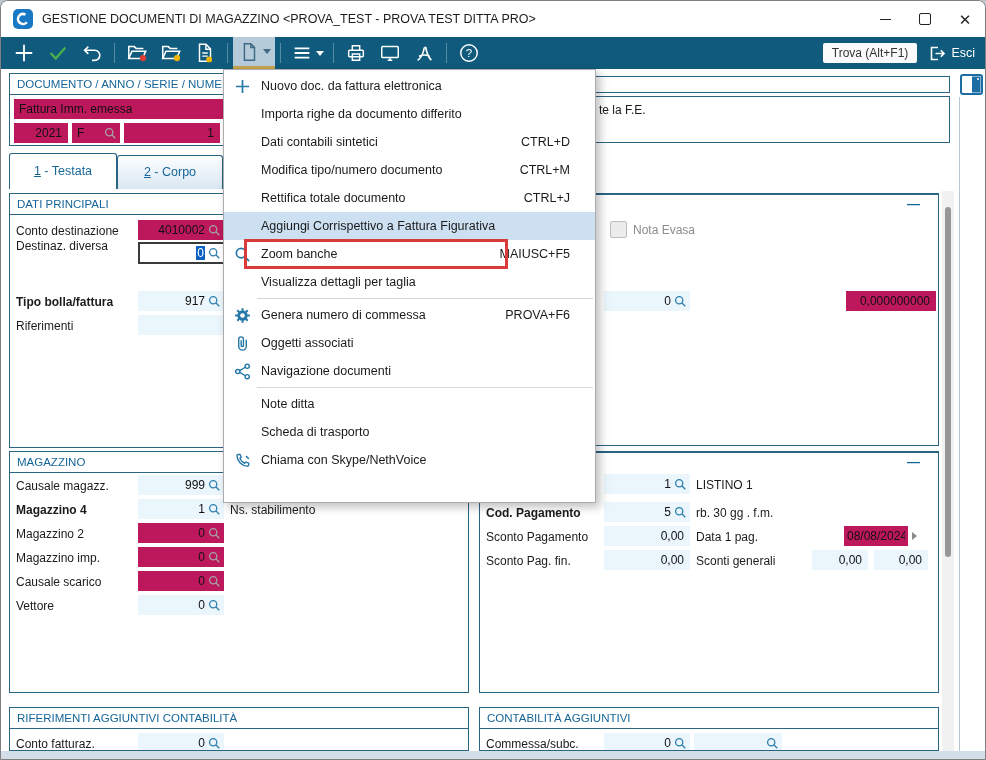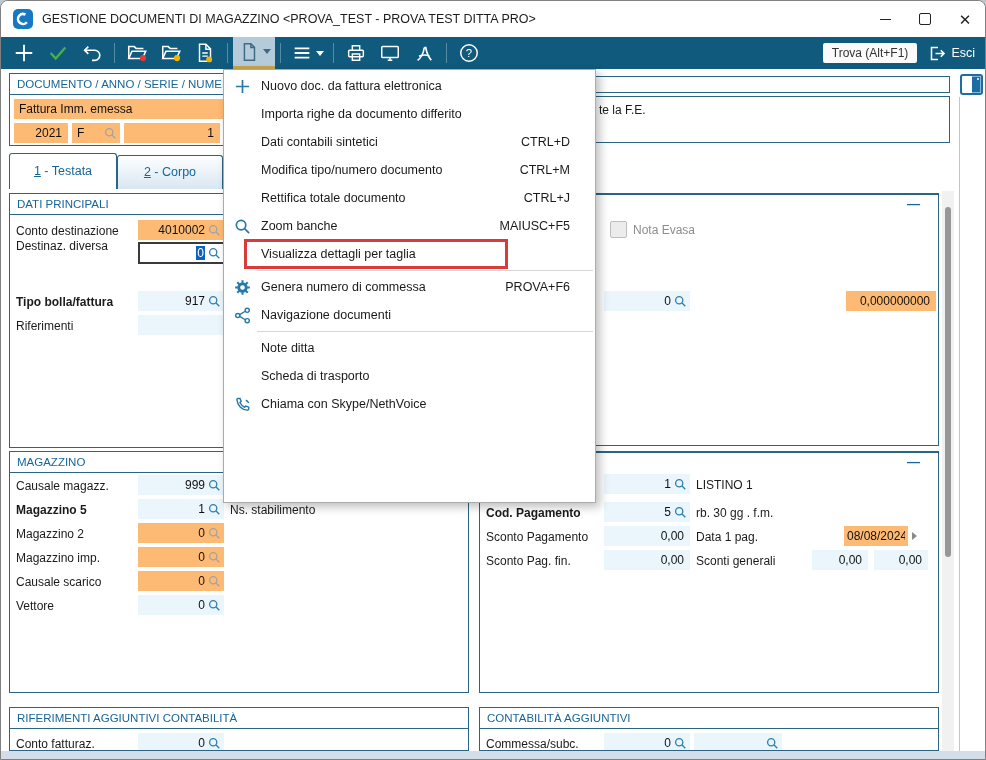--- a/index.html
+++ b/index.html
@@ -32,21 +32,21 @@
   .phd{position:relative;border-bottom:1px solid #2a6584;color:#176699;font-size:11.5px;
        line-height:20px;padding-left:7px;white-space:nowrap;}
   .pmin{position:absolute;right:8px;top:1px;color:#176699;font-weight:bold;font-size:13px;line-height:18px;}
   .lbl{position:absolute;font-size:12px;color:#1b1b1b;white-space:nowrap;line-height:16px;}
   .lbl.b{font-weight:bold;}
   .lbl.dim{color:#8c8c8c;}
   .fld{position:absolute;height:20px;display:flex;align-items:center;font-size:12px;color:#111;
        padding:0 3px;box-sizing:border-box;}
   .fld .val{flex:1;text-align:right;padding-right:3px;white-space:nowrap;overflow:hidden;}
   .fld.textleft .val{text-align:left;padding-left:2px;}
-  .blue{background:#eaf5fc;} .grayf{background:#fdba74;}
+  .blue{background:#eaf5fc;} .grayf{background:#be185d;}
   .magi{width:13px;height:13px;fill:none;stroke:#2e7fae;stroke-width:1.3;flex:0 0 auto;}
   .grayf .magi{stroke:#a3a3a3;}
   .fld.focus{background:#fff;border:2px solid #3a3a3a;height:22px;}
   .sel{background:#0b61c4;color:#fff;padding:0 1px;}
   .chk{position:absolute;width:15px;height:15px;background:#ececec;border:1px solid #bdbdbd;border-radius:2px;}
   .darrow{position:absolute;width:0;height:0;border-top:4px solid transparent;border-bottom:4px solid transparent;
           border-left:5px solid #8a8a8a;}
   
   .tab{position:absolute;box-sizing:border-box;border:1px solid #2a6584;border-bottom:none;
        border-radius:3px 3px 0 0;font-size:12.5px;color:#176699;text-align:center;}
@@ -280,21 +280,21 @@
   <div class="panel" style="left:8px;top:450px;width:460px;height:242px;">
     <div class="phd">MAGAZZINO</div>
     <span class="lbl" style="left:6px;top:26px;">Causale magazz.</span>
     <div class="fld blue" style="left:128px;top:23px;width:86px;">
       <span class="val">999</span>
       <svg class="magi" viewBox="0 0 13 13">
           <circle cx="5.2" cy="5.2" r="3.6"></circle>
           <line x1="8" y1="8" x2="11.3" y2="11.3"></line>
         </svg>
     </div>
-    <span class="lbl b" style="left:6px;top:50px;">Magazzino 5</span>
+    <span class="lbl b" style="left:6px;top:50px;">Magazzino 4</span>
     <div class="fld blue" style="left:128px;top:47px;width:86px;">
       <span class="val">1</span>
       <svg class="magi" viewBox="0 0 13 13">
           <circle cx="5.2" cy="5.2" r="3.6"></circle>
           <line x1="8" y1="8" x2="11.3" y2="11.3"></line>
         </svg>
     </div>
     <span class="lbl" style="left:220px;top:50px;">Ns. stabilimento</span>
     <span class="lbl" style="left:6px;top:74px;">Magazzino 2</span>
     <div class="fld grayf" style="left:128px;top:71px;width:86px;">
@@ -429,20 +429,24 @@
     </div>
     <div class="mi">
       <span class="ic"></span>
       <span class="txt">Modifica tipo/numero documento</span>
       <span class="sc">CTRL+M</span>
     </div>
     <div class="mi">
       <span class="ic"></span>
       <span class="txt">Rettifica totale documento</span>
       <span class="sc">CTRL+J</span>
+    </div>
+    <div class="mi hl">
+      <span class="ic"></span>
+      <span class="txt">Aggiungi Corrispettivo a Fattura Figurativa</span>
     </div>
     <div class="mi">
       <span class="ic">
         <svg viewBox="0 0 18 18" fill="none" stroke="#2678a8" stroke-width="1.8">
             <circle cx="7.5" cy="7.5" r="5"></circle>
             <line x1="11.2" y1="11.2" x2="16" y2="16"></line>
           </svg>
       </span>
       <span class="txt">Zoom banche</span>
       <span class="sc">MAIUSC+F5</span>
@@ -460,20 +464,28 @@
               <path d="M9 1.2V4M9 14v2.8M1.2 9H4M14 9h2.8M3.5 3.5l2 2M12.5 12.5l2 2M3.5 14.5l2-2M12.5 5.5l2-2"></path>
             </g>
         </svg>
       </span>
       <span class="txt">Genera numero di commessa</span>
       <span class="sc">PROVA+F6</span>
     </div>
     <div class="mi">
       <span class="ic">
         <svg viewBox="0 0 18 18" fill="none" stroke="#2678a8" stroke-width="1.5">
+          <path d="M13 5v7a4 4 0 0 1-8 0V4.5a2.5 2.5 0 0 1 5 0V11a1.2 1.2 0 0 1-2.4 0V5.5"></path>
+        </svg>
+      </span>
+      <span class="txt">Oggetti associati</span>
+    </div>
+    <div class="mi">
+      <span class="ic">
+        <svg viewBox="0 0 18 18" fill="none" stroke="#2678a8" stroke-width="1.5">
           <circle cx="14" cy="3.5" r="2.2"></circle>
             <circle cx="4" cy="9" r="2.2"></circle>
             <circle cx="14" cy="14.5" r="2.2"></circle>
           <path d="M6 8l6-3.5M6 10l6 3.5"></path>
         </svg>
       </span>
       <span class="txt">Navigazione documenti</span>
     </div>
     <div class="msep"></div>
     <div class="mi">

